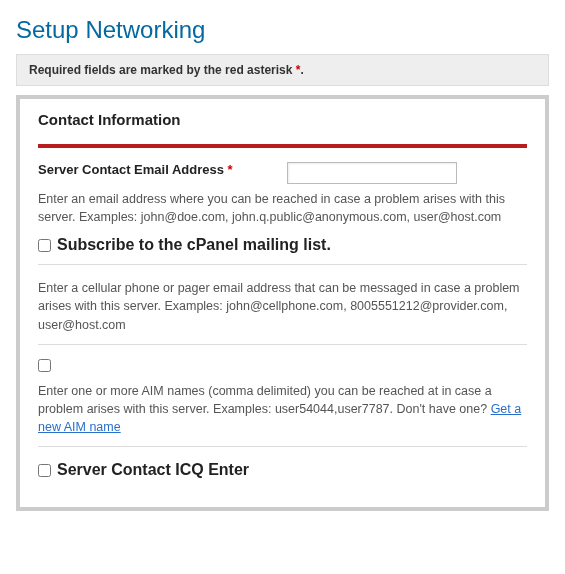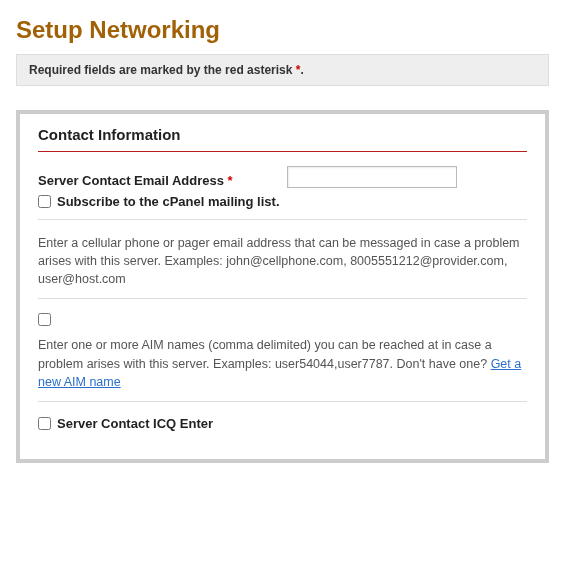--- a/index.html
+++ b/index.html
@@ -7,49 +7,49 @@
     margin: 0;
     padding: 16px;
     font-family: "Lucida Grande", "Lucida Sans Unicode", Verdana, Arial, sans-serif;
     font-size: 13px;
     color: #333;
     background: #fff;
     width: 565px;
   }
   h1 {
     font-size: 24px;
-    font-weight: bold;
+    font-weight: normal;
     margin: 0 0 10px 0;
-    color: #a16207;
+    color: #0369a1;
   }
   .notice-bar {
     background: #eee;
     border: 1px solid #ddd;
     padding: 8px 12px;
     font-weight: bold;
     font-size: 12px;
     color: #333;
-    margin-bottom: 24px;
+    margin-bottom: 9px;
   }
   .notice-bar .ast { color: #c00; }
   .panel {
     border: 4px solid #ccc;
     padding: 12px 18px 18px 18px;
   }
   .panel-title {
     font-size: 15px;
     font-weight: bold;
     color: #222;
-    padding-bottom: 8px;
-    border-bottom: 1px solid #b91c1c;
+    padding-bottom: 16px;
+    border-bottom: 4px solid #b91c1c;
     margin-bottom: 14px;
   }
   .field-row {
     display: flex;
-    align-items: flex-end;
+    align-items: flex-start;
     gap: 14px;
     margin-bottom: 6px;
   }
   .field-label {
     font-weight: bold;
     font-size: 13px;
     color: #222;
     min-width: 235px;
   }
   .field-label .ast { color: #c00; font-weight: bold; }
@@ -68,21 +68,21 @@
     margin-bottom: 10px;
   }
   .check-row {
     display: flex;
     align-items: center;
     gap: 6px;
     margin: 6px 0 10px 0;
   }
   .check-row label {
     font-weight: bold;
-    font-size: 13px;
+    font-size: 16px;
     color: #222;
   }
   .dotted-underline { border-bottom: 1px dotted #666; }
   hr.sep {
     border: none;
     border-top: 1px solid #ddd;
     margin: 10px 0 14px 0;
   }
   a.inline-link {
     color: #2a6fc9;
@@ -105,20 +105,21 @@
 <div class="panel">
   <div class="panel-title">Contact Information</div>
 
   <div class="field-row">
     <div class="field-label">
       <span>Server Contact Email Address</span>
       <span class="ast">*</span>
     </div>
     <input type="text" value="" style="">
   </div>
+  <div class="help-text">Enter an email address where you can be reached in case a problem arises with this server. Examples: john@doe.com, john.q.public@anonymous.com, user@host.com</div>
 
   <div class="check-row">
     <input type="checkbox" style="">
     <label>Subscribe to the cPanel mailing list.</label>
   </div>
 
   <hr class="sep">
 
   <div class="help-text">Enter a cellular phone or pager email address that can be messaged in case a problem arises with this server. Examples: john@cellphone.com, 8005551212@provider.com, user@host.com</div>
 

